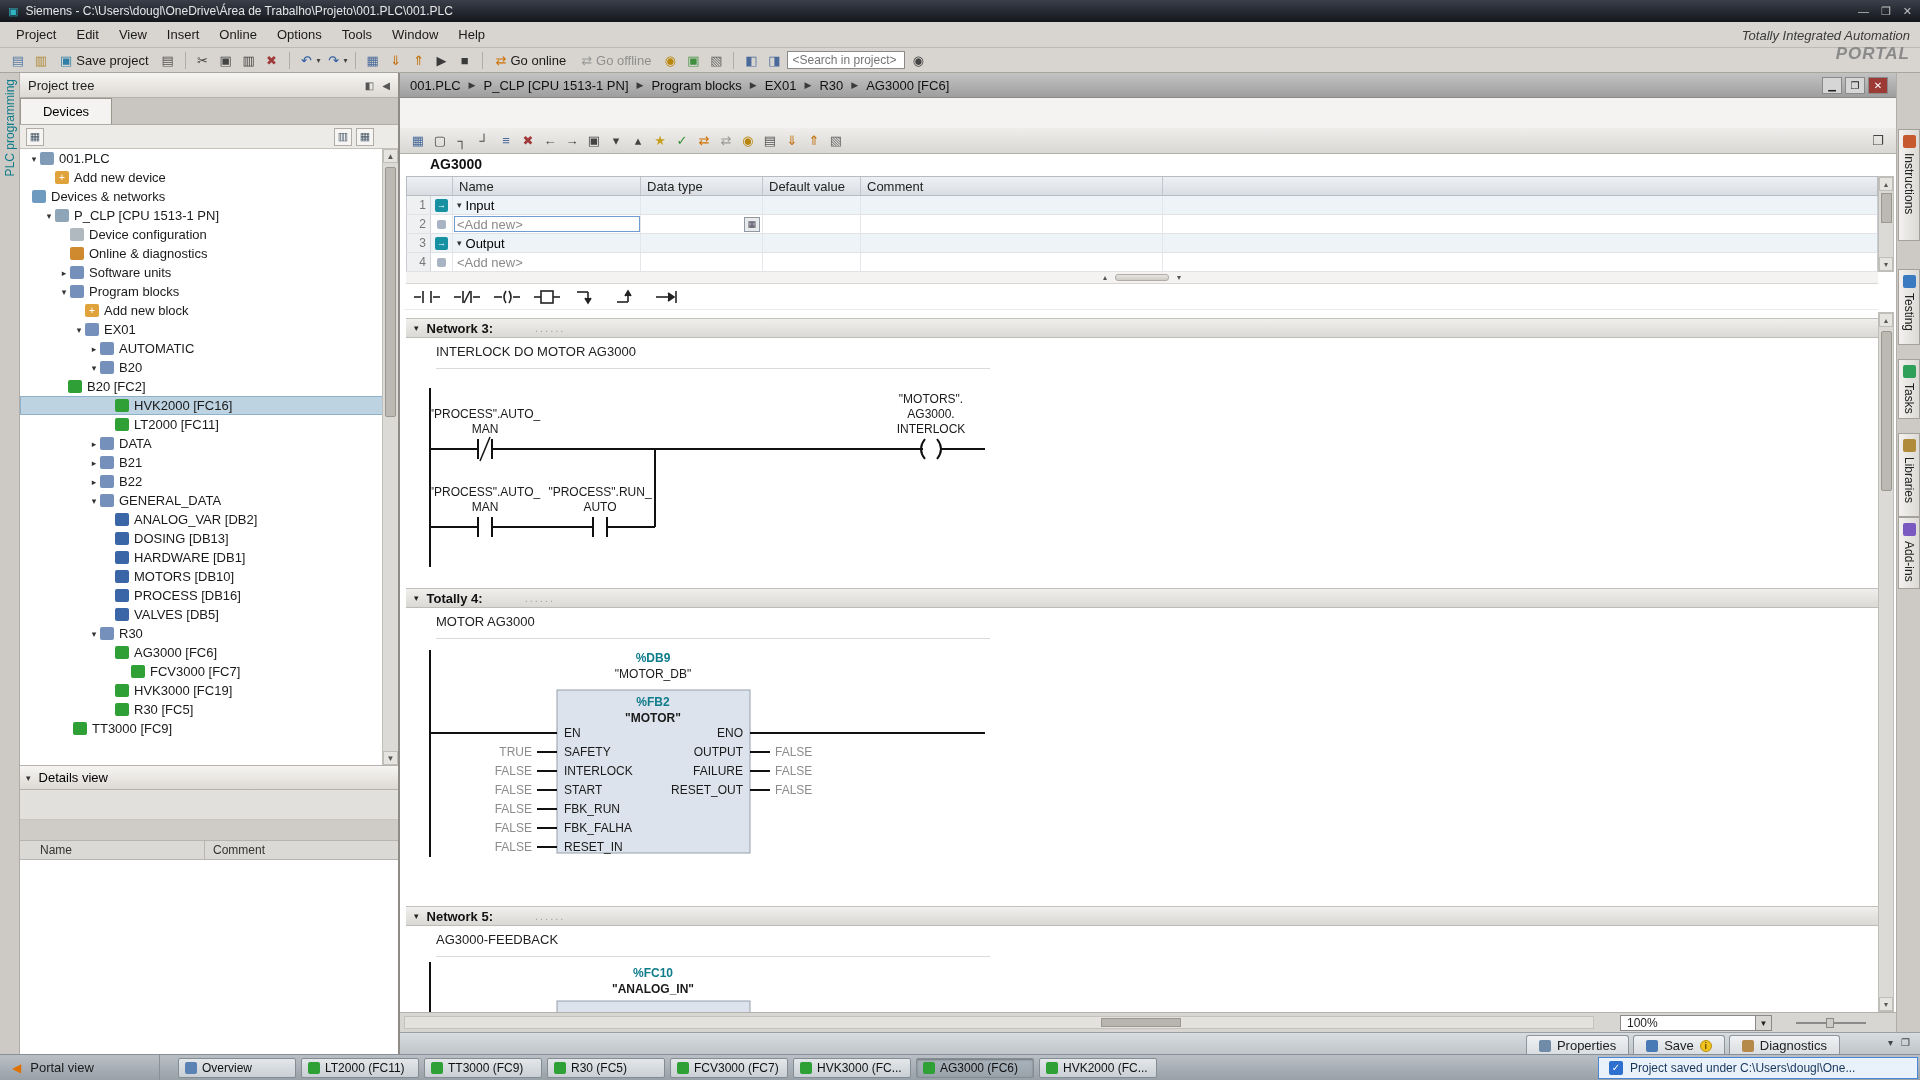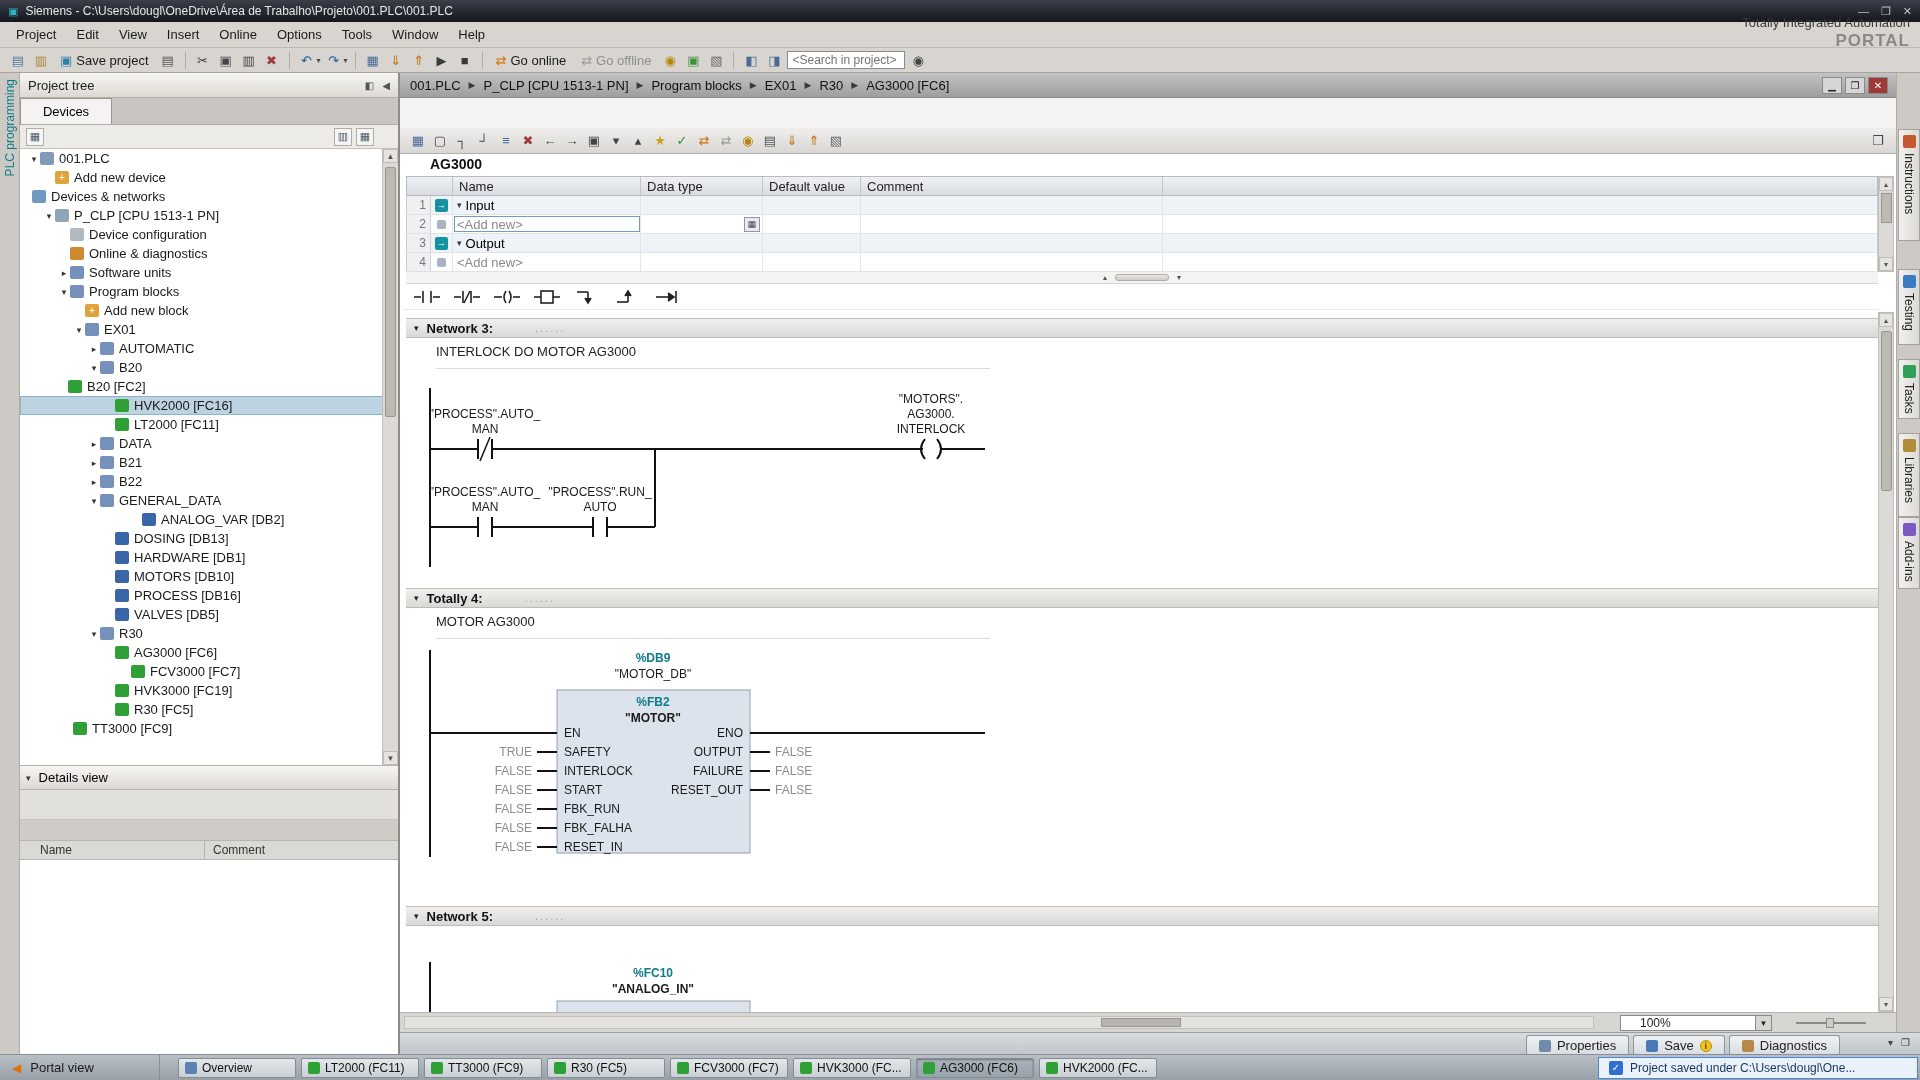--- a/index.html
+++ b/index.html
@@ -15,21 +15,21 @@
 .menubar{position:absolute;left:0;top:22px;width:100%;height:26px;background:#d8d5d0;border-bottom:1px solid #bdbab4;display:flex;align-items:center;padding-left:6px;}
 .menu-item{padding:0 10px;color:#1a1a1a;height:100%;display:flex;align-items:center;}
 .toolbar{position:absolute;left:0;top:48px;width:100%;height:25px;background:#d8d5d0;border-bottom:1px solid #a8a49e;display:flex;align-items:center;padding-left:8px;gap:3px;}
 .tb-icon{width:20px;height:19px;display:flex;align-items:center;justify-content:center;font-size:13px;border-radius:2px;flex:none;}
 .tb-sep{width:1px;height:17px;background:#b0ada6;margin:0 4px;flex:none;}
 .tb-text{display:flex;align-items:center;gap:4px;padding:0 6px;height:19px;flex:none;}
 .tb-lab{font-size:13px;color:#1a1a1a;white-space:nowrap;}
 .tb-lab.dim{color:#8f8f8f;}
 .tb-caret{font-size:8px;color:#444;margin-left:-3px;}
 .tb-search input{width:118px;height:18px;font-size:12px;border:1px solid #8a8a8a;padding:0 4px;background:#fff;color:#333;font-family:"Liberation Sans",sans-serif;}
-.brand{position:absolute;right:10px;top:15px;text-align:right;z-index:5;}
+.brand{position:absolute;right:10px;top:28px;text-align:right;z-index:5;font-style:italic;}
 .brand1{font-size:13px;color:#3a3a3a;}
 .brand2{font-size:17px;font-weight:bold;color:#8a8a8a;letter-spacing:1px;line-height:21px;}
 
 
 .leftstrip{position:absolute;left:0;top:73px;width:20px;height:981px;background:#cdcac6;border-right:1px solid #b0ada8;}
 .vtab-left{position:absolute;top:6px;left:3px;writing-mode:vertical-rl;transform:rotate(180deg);color:#0e7c8a;font-size:12px;white-space:nowrap;}
 
 
 .ptree{position:absolute;left:20px;top:73px;width:380px;height:981px;background:#e8e6e3;border-right:2px solid #8f8c88;overflow:hidden;}
 .ptree-hdr{height:25px;background:linear-gradient(#f6f5f3,#ddd9d4);border-bottom:1px solid #b5b2ac;display:flex;align-items:center;padding:0 8px;color:#222;}
@@ -119,21 +119,21 @@
 .lad .b{font-weight:bold;}
 .lad .val{fill:#8c8c8c;}
 .fbbox{fill:#dce3ec;stroke:#95a0ac;stroke-width:1;}
 .ed-vsb{position:absolute;left:1478px;top:158px;width:16px;height:700px;background:#dcdad6;border:1px solid #c0beb8;font-size:8px;color:#555;}
 .vsb-th{position:absolute;left:2px;top:18px;width:11px;height:160px;background:#bcb9b3;border:1px solid #9a978f;border-radius:2px;}
 
 
 .ed-bottom{position:absolute;left:0;right:0;bottom:0;height:20px;background:#d8d6d2;border-top:1px solid #b5b2ac;}
 .hsb{position:absolute;left:4px;top:3px;width:1190px;height:13px;background:#e4e2de;border:1px solid #c5c2bc;}
 .hsb-th{position:absolute;left:696px;top:1px;width:80px;height:9px;background:#b8b5b0;border:1px solid #9a978f;}
-.zoom{position:absolute;left:1220px;top:2px;width:152px;height:16px;background:#fff;border:1px solid #8a8a8a;display:flex;align-items:center;font-size:12px;padding-left:19px;color:#222;}
+.zoom{position:absolute;left:1220px;top:2px;width:152px;height:16px;background:#fff;border:1px solid #8a8a8a;display:flex;align-items:center;font-size:12px;padding-left:6px;color:#222;}
 .zoom-btn{margin-left:auto;width:16px;height:100%;background:#d8d6d2;border-left:1px solid #8a8a8a;display:flex;align-items:center;justify-content:center;font-size:8px;}
 .zslider{position:absolute;left:1396px;top:9px;width:70px;height:2px;background:#8a8a8a;}
 .zknob{position:absolute;left:30px;top:-4px;width:8px;height:10px;background:#cfccc7;border:1px solid #8a8a8a;}
 
 
 .props{position:absolute;left:400px;top:1032px;right:0;height:22px;background:linear-gradient(#d8dcdf,#bfc5ca);border-top:1px solid #9aa0a6;}
 .ptabs{position:absolute;right:80px;top:2px;display:flex;gap:4px;}
 .ptab{height:20px;display:flex;align-items:center;gap:6px;padding:0 12px;background:linear-gradient(#f0f2f4,#d8dce0);border:1px solid #8f959c;border-bottom:none;border-radius:3px 3px 0 0;font-size:13px;color:#222;}
 .picon{width:12px;height:12px;border-radius:2px;flex:none;}
 .pinfo{width:12px;height:12px;border-radius:50%;background:#f2c21e;border:1px solid #b8930e;color:#5a4a00;font-size:9px;display:flex;align-items:center;justify-content:center;font-weight:bold;}
@@ -340,21 +340,21 @@
         <div class="trow" style="padding-left: 68px;">
           <span class="texp">▸</span>
           <span class="ticon" style="background: rgb(117, 144, 186);"></span>
           <span class="tlabel">B22</span>
         </div>
         <div class="trow" style="padding-left: 68px;">
           <span class="texp">▾</span>
           <span class="ticon" style="background: rgb(117, 144, 186);"></span>
           <span class="tlabel">GENERAL_DATA</span>
         </div>
-        <div class="trow" style="padding-left: 83px; margin-left: 27px;">
+        <div class="trow" style="padding-left: 83px;">
           <span class="texp"></span>
           <span class="ticon" style="background: rgb(58, 102, 168);"></span>
           <span class="tlabel">ANALOG_VAR [DB2]</span>
         </div>
         <div class="trow" style="padding-left: 83px;">
           <span class="texp"></span>
           <span class="ticon" style="background: rgb(58, 102, 168);"></span>
           <span class="tlabel">DOSING [DB13]</span>
         </div>
         <div class="trow" style="padding-left: 83px;">
@@ -699,20 +699,21 @@
       <line x1="346" y1="145" x2="366" y2="145"></line>
       <text x="339" y="149" class="end">RESET_OUT</text>
       <text x="371" y="149" class="val">FALSE</text>
     </svg>
 
     <div class="net-hdr n5h">
       <span class="net-arrow">▾</span>
       <span class="net-title">Network 5:</span>
       <span class="net-dots">......</span>
     </div>
+    <div class="net-comment n5c">AG3000-FEEDBACK</div>
     <svg class="lad n5" viewBox="0 0 1474 50">
       <line x1="26" y1="0" x2="26" y2="50"></line>
       <text x="249" y="15" class="mid teal">%FC10</text>
       <text x="249" y="31" class="mid b">"ANALOG_IN"</text>
       <rect x="153" y="39" width="193" height="14" class="fbbox"></rect>
     </svg>
 
     <div class="ed-vsb">
       <span class="sb-a top">▴</span>
       <span class="vsb-th"></span>

